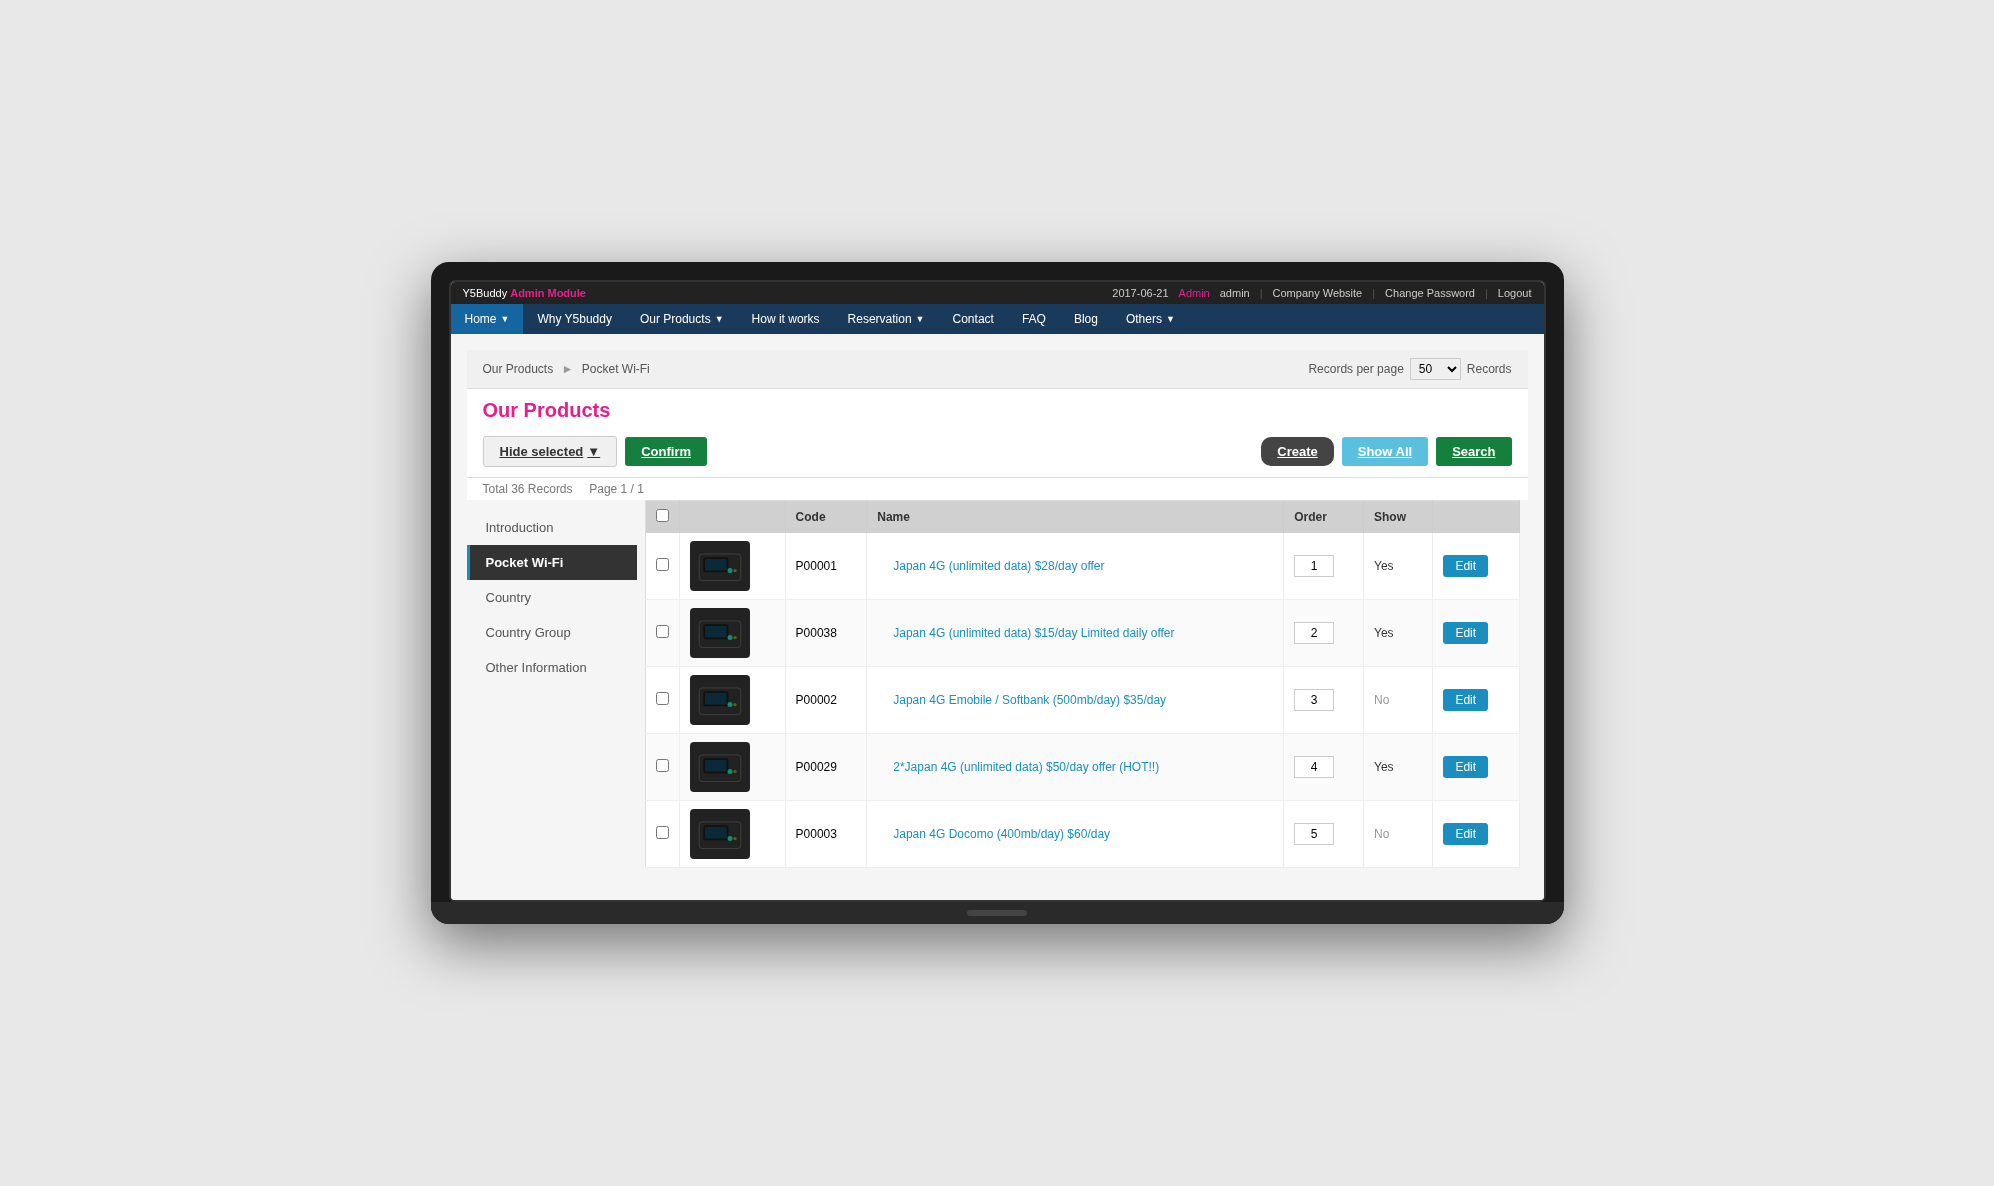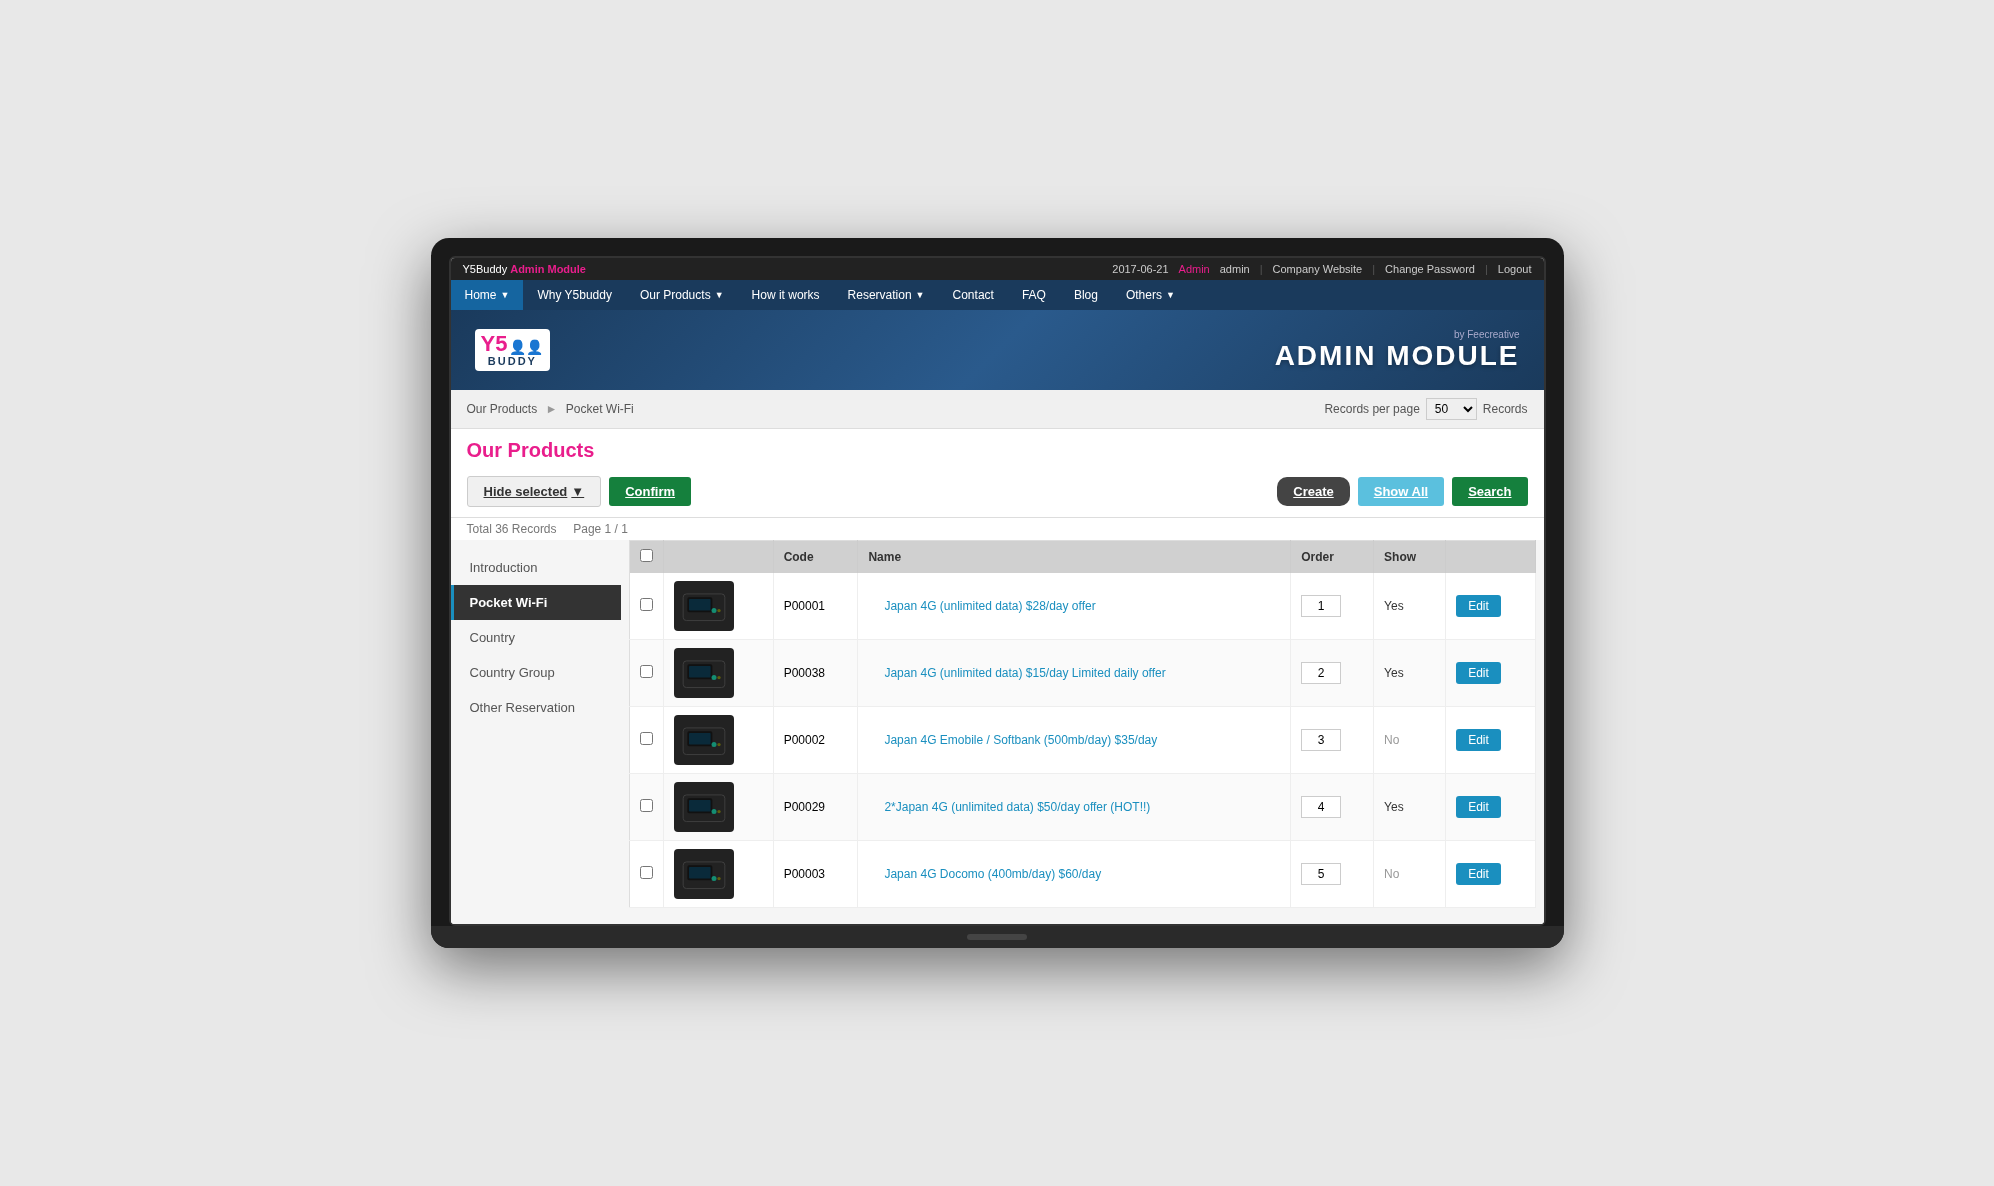--- a/index.html
+++ b/index.html
@@ -129,21 +129,21 @@
     .admin-title .main-title {
       font-size: 28px;
       font-weight: bold;
       letter-spacing: 2px;
       text-shadow: 0 2px 4px rgba(0,0,0,0.3);
     }
 
     
     .content-area {
       background: #f5f5f5;
-      padding: 0;
+      padding: 16px;
     }
 
     
     .breadcrumb-row {
       background: #f0f0f0;
       padding: 8px 16px;
       display: flex;
       justify-content: space-between;
       align-items: center;
       border-bottom: 1px solid #ddd;
@@ -338,35 +338,20 @@
       </div>
       <div class="nav-item">
         <span>Blog</span>
       </div>
       <div class="nav-item">
         <span>Others</span>
         <span class="arrow">▼</span>
       </div>
     </div>
 
-    <div class="header-banner">
-      <div class="logo-area">
-        <div class="logo-box">
-          <div style="display:flex;align-items:flex-end;gap:2px;">
-            <span class="logo-y5">Y5</span>
-            <span class="logo-icon">👤👤</span>
-          </div>
-          <span class="logo-buddy">BUDDY</span>
-        </div>
-      </div>
-      <div class="admin-title">
-        <span class="by-text">by Feecreative</span>
-        <div class="main-title">ADMIN MODULE</div>
-      </div>
-    </div>
 
     <div class="content-area">
 
       <div class="breadcrumb-row">
         <div class="breadcrumb">
           <span>Our Products</span>
           <span class="sep">►</span>
           <span>Pocket Wi-Fi</span>
         </div>
         <div class="records-info">
@@ -414,21 +399,21 @@
           <div class="sidebar-item active">
             <span>Pocket Wi-Fi</span>
           </div>
           <div class="sidebar-item">
             <span>Country</span>
           </div>
           <div class="sidebar-item">
             <span>Country Group</span>
           </div>
           <div class="sidebar-item">
-            <span>Other Reservation</span>
+            <span>Other Information</span>
           </div>
         </div>
 
         <div class="table-area">
           <table class="data-table">
             <thead>
               <tr>
                 <th class="checkbox-cell">
                   <input type="checkbox" style="">
                 </th>

